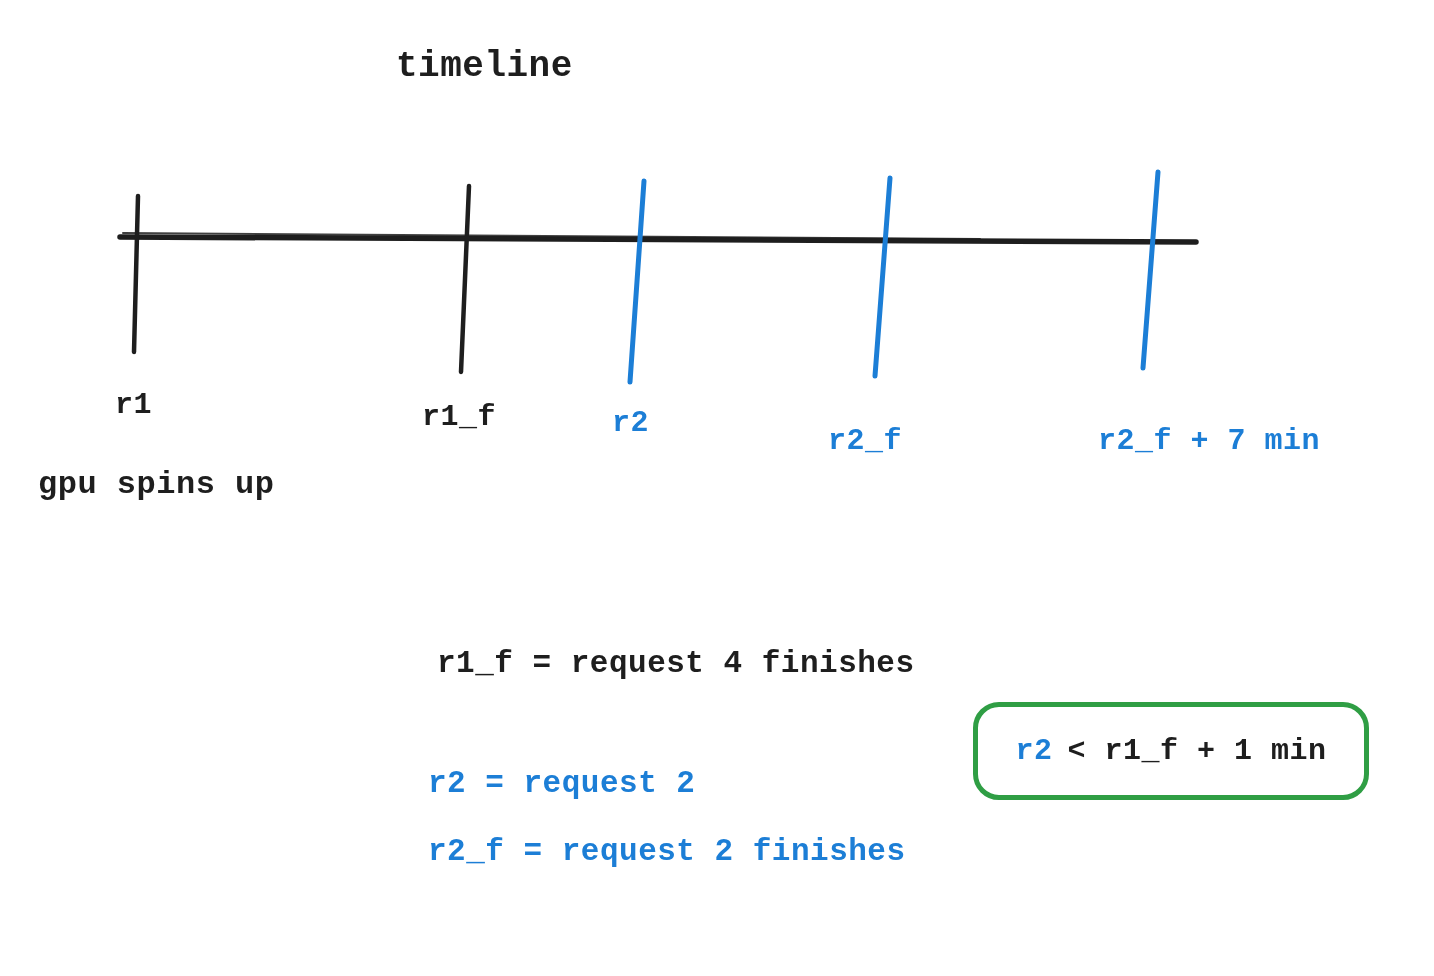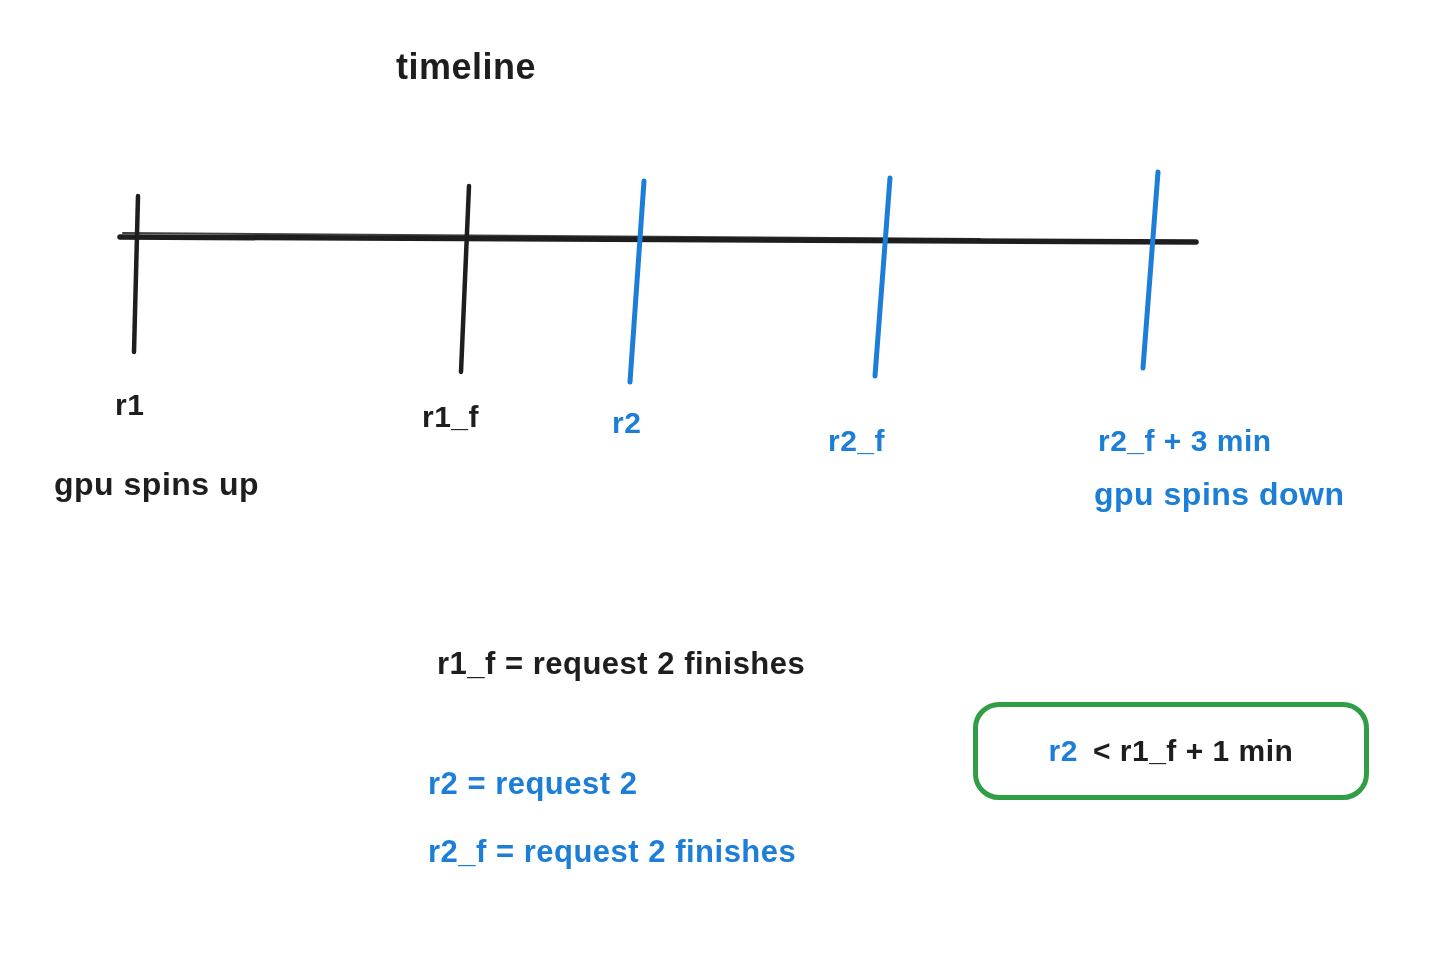--- a/index.html
+++ b/index.html
@@ -7,38 +7,38 @@
     --blue:#1c7ed6;
     --green:#2f9e44;
     --bg:#ffffff;
   }
   html,body{margin:0;padding:0;background:var(--bg);}
   .canvas{
     position:relative;
     width:1434px;height:976px;
     background:var(--bg);
     overflow:hidden;
-    font-family:Liberation Sans, sans-serif;
+    font-family:Liberation Mono, monospace;
     color:var(--ink);
   }
   .hand{font-weight:600;letter-spacing:0.5px;}
   .abs{position:absolute;white-space:nowrap;}
   .blue{color:var(--blue);}
   .ink{color:var(--ink);}
   .title{left:396px;top:46px;font-size:36px;}
   svg.layer{position:absolute;left:0;top:0;}
   .stroke-ink{stroke:var(--ink);}
   .stroke-blue{stroke:var(--blue);}
   .tick-label{font-size:30px;}
   .lbl-r1{left:115px;top:388px;}
   .lbl-r1f{left:422px;top:400px;}
   .lbl-r2{left:612px;top:406px;}
   .lbl-r2f{left:828px;top:424px;}
   .lbl-r2fplus{left:1098px;top:424px;}
-  .caption{font-size:32px;margin-left:16px;}
+  .caption{font-size:32px;}
   .cap-up{left:38px;top:466px;}
   .cap-down{left:1078px;top:476px;}
   .legend-line{font-size:31px;}
   .leg-1{left:437px;top:596px;}
   .leg-2{left:437px;top:646px;}
   .leg-3{left:428px;top:750px;margin-top:16px;}
   .leg-4{left:428px;top:834px;}
   .constraint-box{
     left:973px;top:702px;width:396px;height:98px;
     border:5px solid var(--green);
@@ -66,26 +66,25 @@
     <path d="M469,186 L461,372" fill="none" class="stroke-ink" stroke-width="4.5" stroke-linecap="round"></path>
     <path d="M644,181 L630,382" fill="none" class="stroke-blue" stroke-width="5" stroke-linecap="round"></path>
     <path d="M890,178 L875,376" fill="none" class="stroke-blue" stroke-width="5" stroke-linecap="round"></path>
     <path d="M1158,172 L1143,368" fill="none" class="stroke-blue" stroke-width="5" stroke-linecap="round"></path>
   </svg>
 
   <div class="abs hand tick-label ink lbl-r1">r1</div>
   <div class="abs hand tick-label ink lbl-r1f">r1_f</div>
   <div class="abs hand tick-label blue lbl-r2">r2</div>
   <div class="abs hand tick-label blue lbl-r2f">r2_f</div>
-  <div class="abs hand tick-label blue lbl-r2fplus">r2_f + 3 min</div>
+  <div class="abs hand tick-label blue lbl-r2fplus">r2_f + 7 min</div>
 
   <div class="abs hand caption ink cap-up">gpu spins up</div>
-  <div class="abs hand caption blue cap-down">gpu spins down</div>
 
-  <div class="abs hand legend-line ink leg-2">r1_f = request 2 finishes</div>
+  <div class="abs hand legend-line ink leg-2">r1_f = request 4 finishes</div>
   <div class="abs hand legend-line blue leg-3">r2 = request 2</div>
   <div class="abs hand legend-line blue leg-4">r2_f = request 2 finishes</div>
 
   <div class="abs hand constraint-box">
     <span class="blue">r2</span>
     <span class="ink rest">&lt; r1_f + 1 min</span>
   </div>
 
 </div>
 

